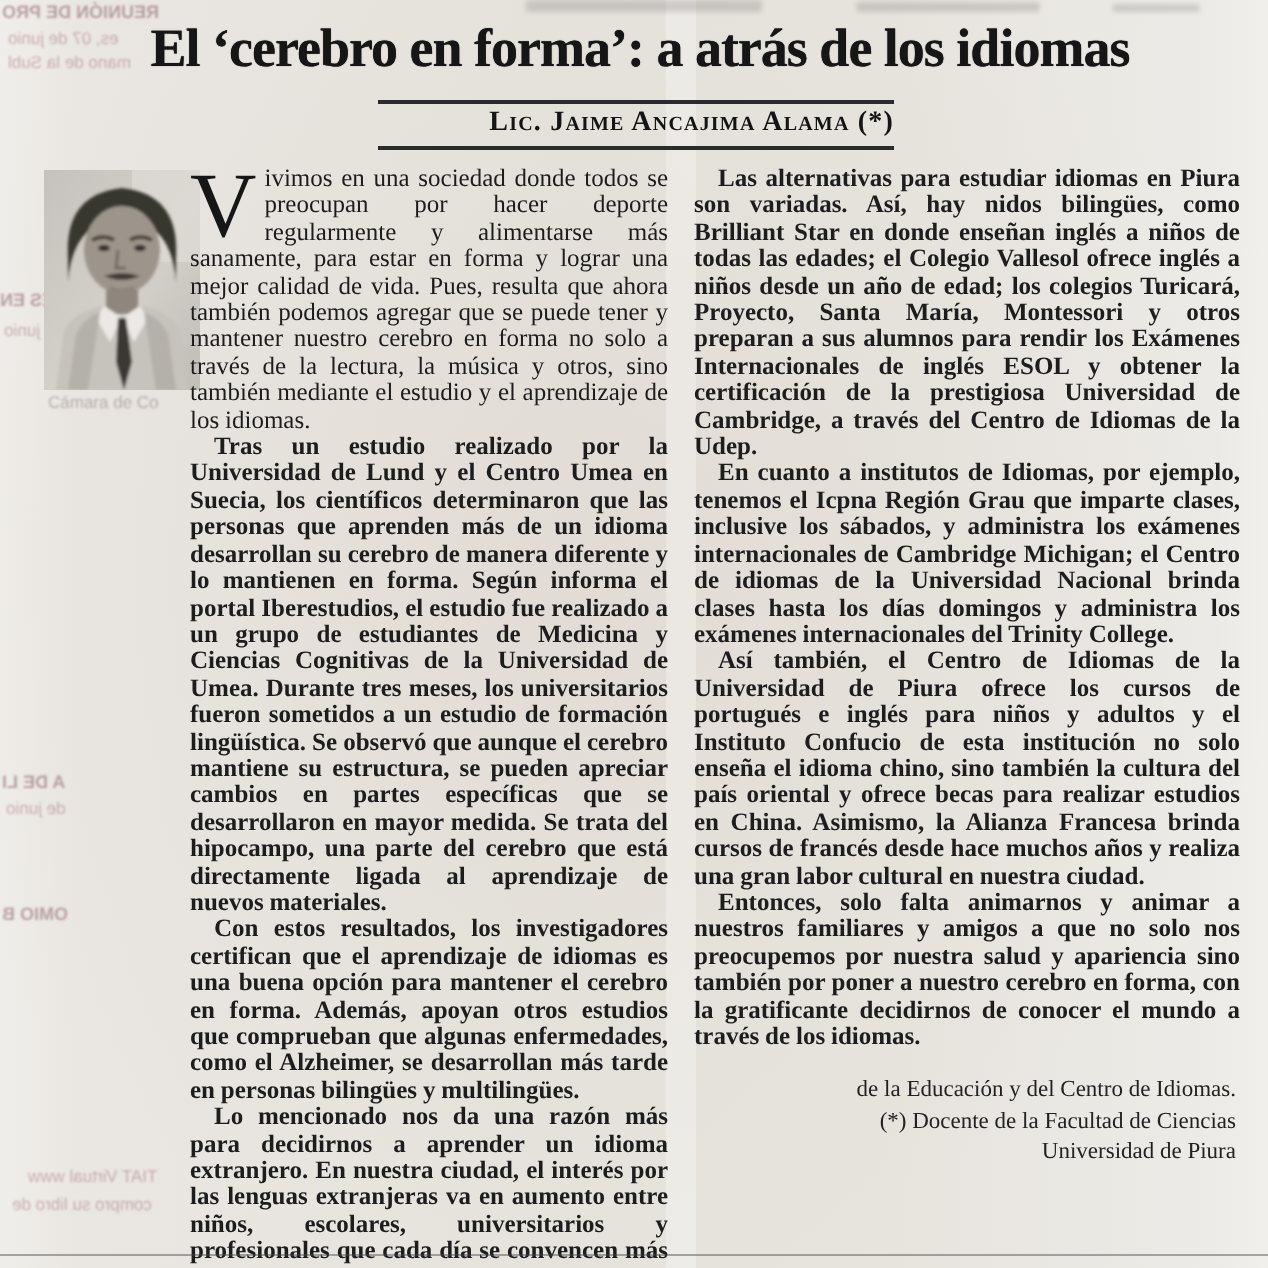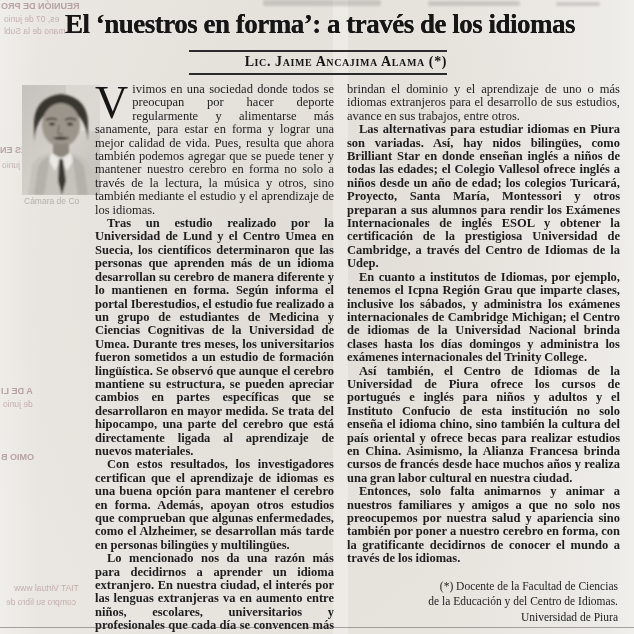--- a/index.html
+++ b/index.html
@@ -74,21 +74,21 @@
   <div class="ghost g3">mano de la Subl</div>
   <div class="ghost bold g4">OBLIGACIONES EN</div>
   <div class="ghost g5">Martes 11 de junio</div>
   <div class="ghost plain g6">Cámara de Co</div>
   <div class="ghost bold g7">A DE LI</div>
   <div class="ghost g8">de junio</div>
   <div class="ghost bold g9">OMIO B</div>
   <div class="ghost g10">TIAT Virtual www</div>
   <div class="ghost g11">compro su libro de</div>
 
-  <div class="title">El ‘nuestros en forma’: a través de los idiomas</div>
+  <div class="title">El ‘cerebro en forma’: a atrás de los idiomas</div>
 
   <div class="byline">Lic. Jaime Ancajima Alama (*)</div>
 
   <div class="photo">
     <svg width="78" height="110" viewBox="0 0 78 110" xmlns="http://www.w3.org/2000/svg">
       <defs>
         <filter id="soft">
             <feGaussianBlur stdDeviation="0.9"></feGaussianBlur>
           </filter>
         <linearGradient id="bgph" x1="0" y1="0" x2="1" y2="1">
@@ -122,26 +122,25 @@
   </div>
 
   <div class="col col-left">
     <p><span class="dropcap">V</span><span>ivimos en una sociedad donde todos se preocupan por hacer deporte regularmente y alimentarse más sanamente, para estar en forma y lograr una mejor calidad de vida. Pues, resulta que ahora también podemos agregar que se puede tener y mantener nuestro cerebro en forma no solo a través de la lectura, la música y otros, sino también mediante el estudio y el aprendizaje de los idiomas.</span></p>
     <p class="indent">Tras un estudio realizado por la Universidad de Lund y el Centro Umea en Suecia, los científicos determinaron que las personas que aprenden más de un idioma desarrollan su cerebro de manera diferente y lo mantienen en forma. Según informa el portal Iberestudios, el estudio fue realizado a un grupo de estudiantes de Medicina y Ciencias Cognitivas de la Universidad de Umea. Durante tres meses, los universitarios fueron sometidos a un estudio de formación lingüística. Se observó que aunque el cerebro mantiene su estructura, se pueden apreciar cambios en partes específicas que se desarrollaron en mayor medida. Se trata del hipocampo, una parte del cerebro que está directamente ligada al aprendizaje de nuevos materiales.</p>
     <p class="indent">Con estos resultados, los investigadores certifican que el aprendizaje de idiomas es una buena opción para mantener el cerebro en forma. Además, apoyan otros estudios que comprueban que algunas enfermedades, como el Alzheimer, se desarrollan más tarde en personas bilingües y multilingües.</p>
     <p class="indent">Lo mencionado nos da una razón más para decidirnos a aprender un idioma extranjero. En nuestra ciudad, el interés por las lenguas extranjeras va en aumento entre niños, escolares, universitarios y profesionales que cada día se convencen más de que el estudio y aprendizaje de un idioma no es una obligación del sistema educativo, como lo era años atrás, sino que es una necesidad, por los múltiples beneficios que</p>
   </div>
 
   <div class="col col-right">
-    <p>brindan el dominio y el aprendizaje de uno o más idiomas extranjeros para el desarrollo de sus estudios, avance en sus trabajos, entre otros.</p>
     <p class="indent">Las alternativas para estudiar idiomas en Piura son variadas. Así, hay nidos bilingües, como Brilliant Star en donde enseñan inglés a niños de todas las edades; el Colegio Vallesol ofrece inglés a niños desde un año de edad; los colegios Turicará, Proyecto, Santa María, Montessori y otros preparan a sus alumnos para rendir los Exámenes Internacionales de inglés ESOL y obtener la certificación de la prestigiosa Universidad de Cambridge, a través del Centro de Idiomas de la Udep.</p>
     <p class="indent">En cuanto a institutos de Idiomas, por ejemplo, tenemos el Icpna Región Grau que imparte clases, inclusive los sábados, y administra los exámenes internacionales de Cambridge Michigan; el Centro de idiomas de la Universidad Nacional brinda clases hasta los días domingos y administra los exámenes internacionales del Trinity College.</p>
     <p class="indent">Así también, el Centro de Idiomas de la Universidad de Piura ofrece los cursos de portugués e inglés para niños y adultos y el Instituto Confucio de esta institución no solo enseña el idioma chino,  sino también la cultura del país oriental y ofrece becas para realizar estudios en China. Asimismo, la Alianza Francesa brinda cursos de francés desde hace muchos años y realiza una gran labor cultural en nuestra ciudad.</p>
     <p class="indent">Entonces, solo falta animarnos y animar a nuestros familiares y amigos a que no solo nos preocupemos por nuestra salud y apariencia sino también por poner a nuestro cerebro en forma, con la gratificante decidirnos de conocer el mundo a través de los idiomas.</p>
     <div class="footnote">
+      <div>de la Educación y del Centro de Idiomas.</div>
       <div>(*) Docente de la Facultad de Ciencias</div>
-      <div>de la Educación y del Centro de Idiomas.</div>
       <div>Universidad de Piura</div>
     </div>
   </div>
 
   <div class="bottom-rule"></div>
 </div>
 
 </body></html>

